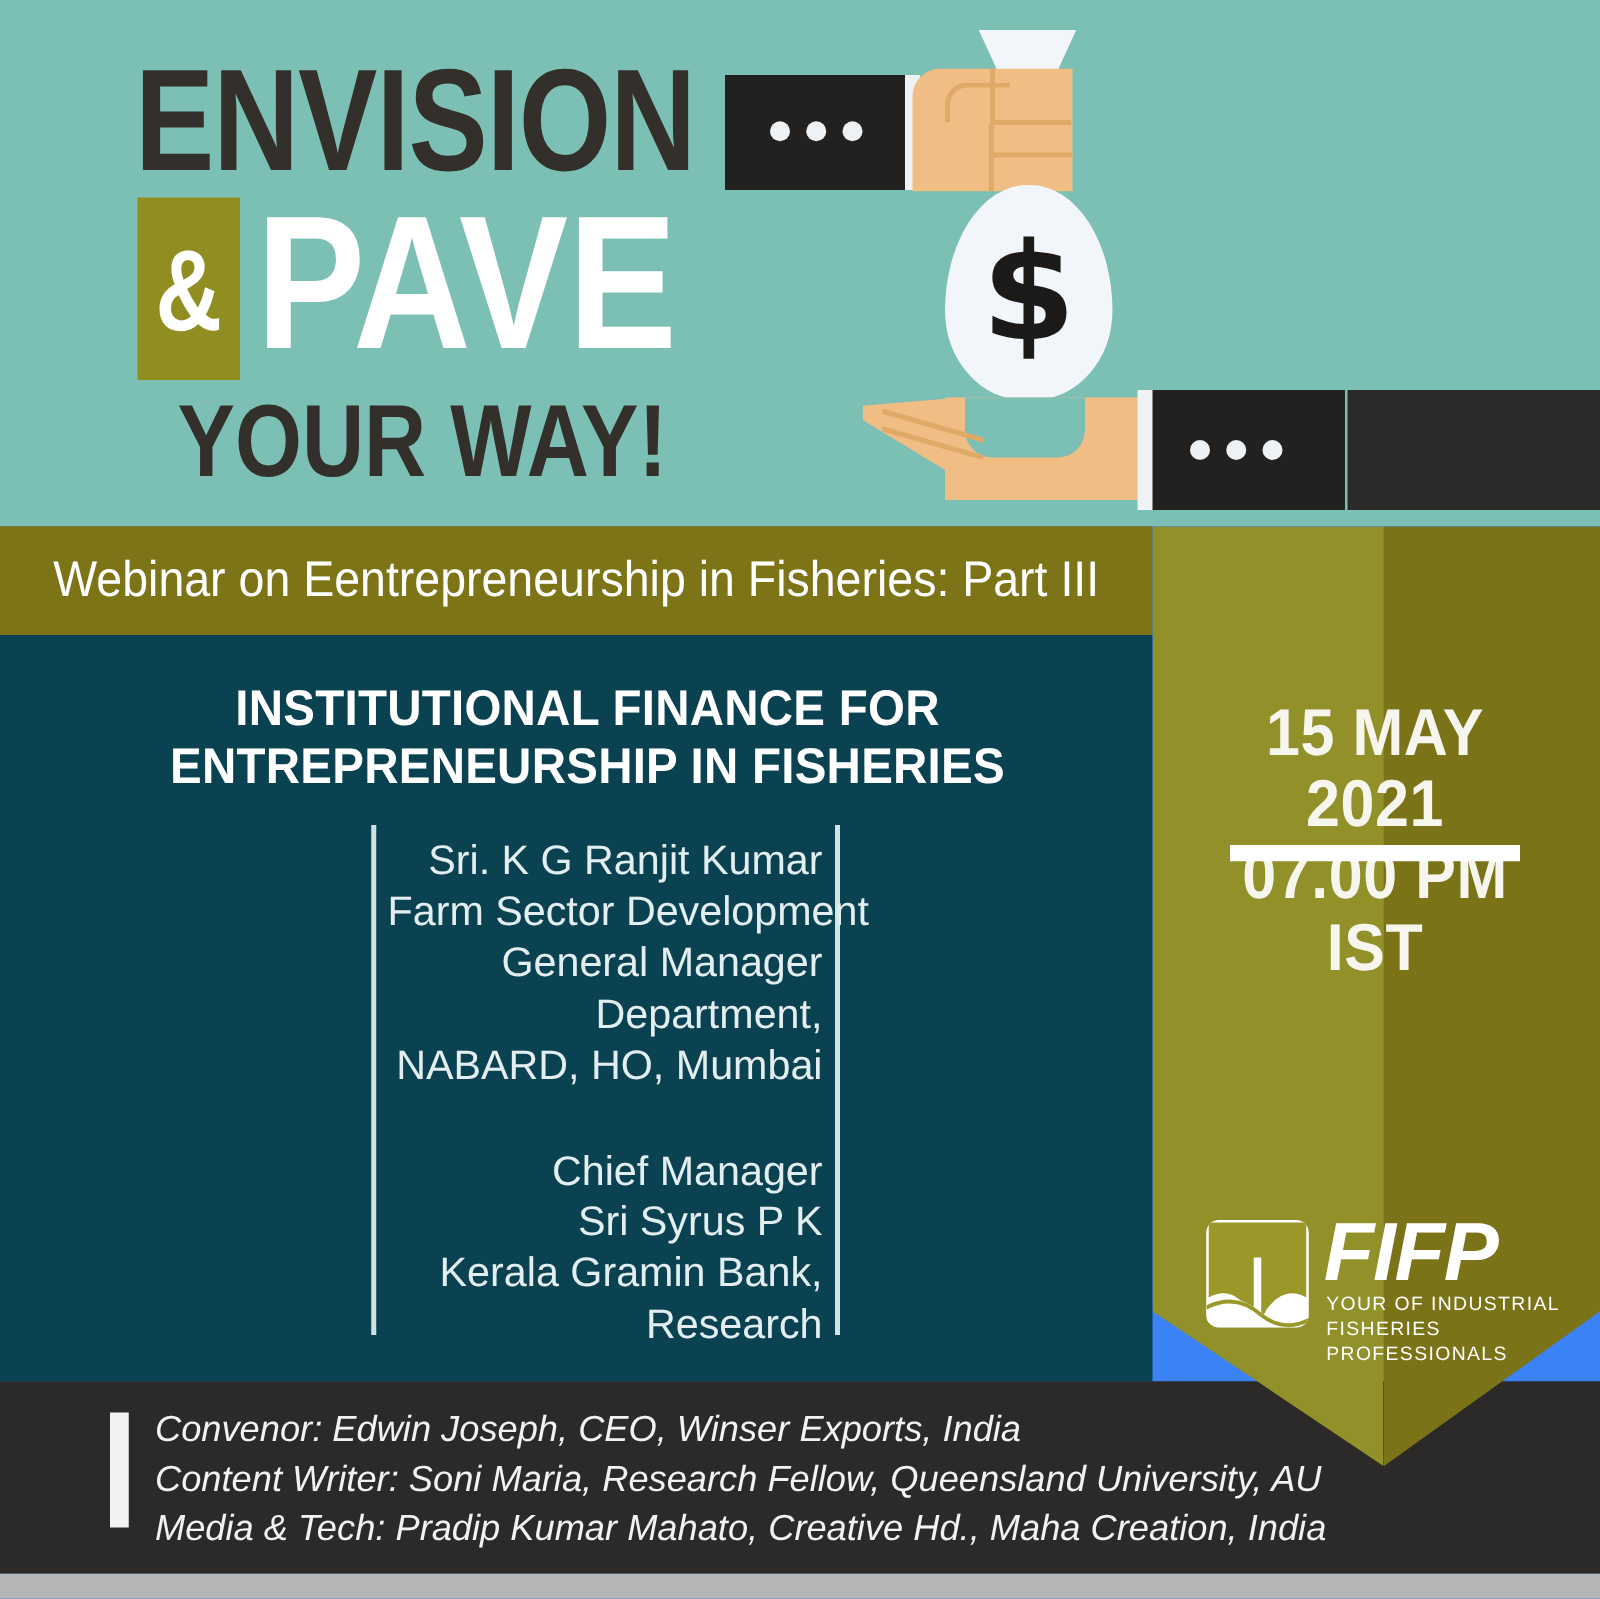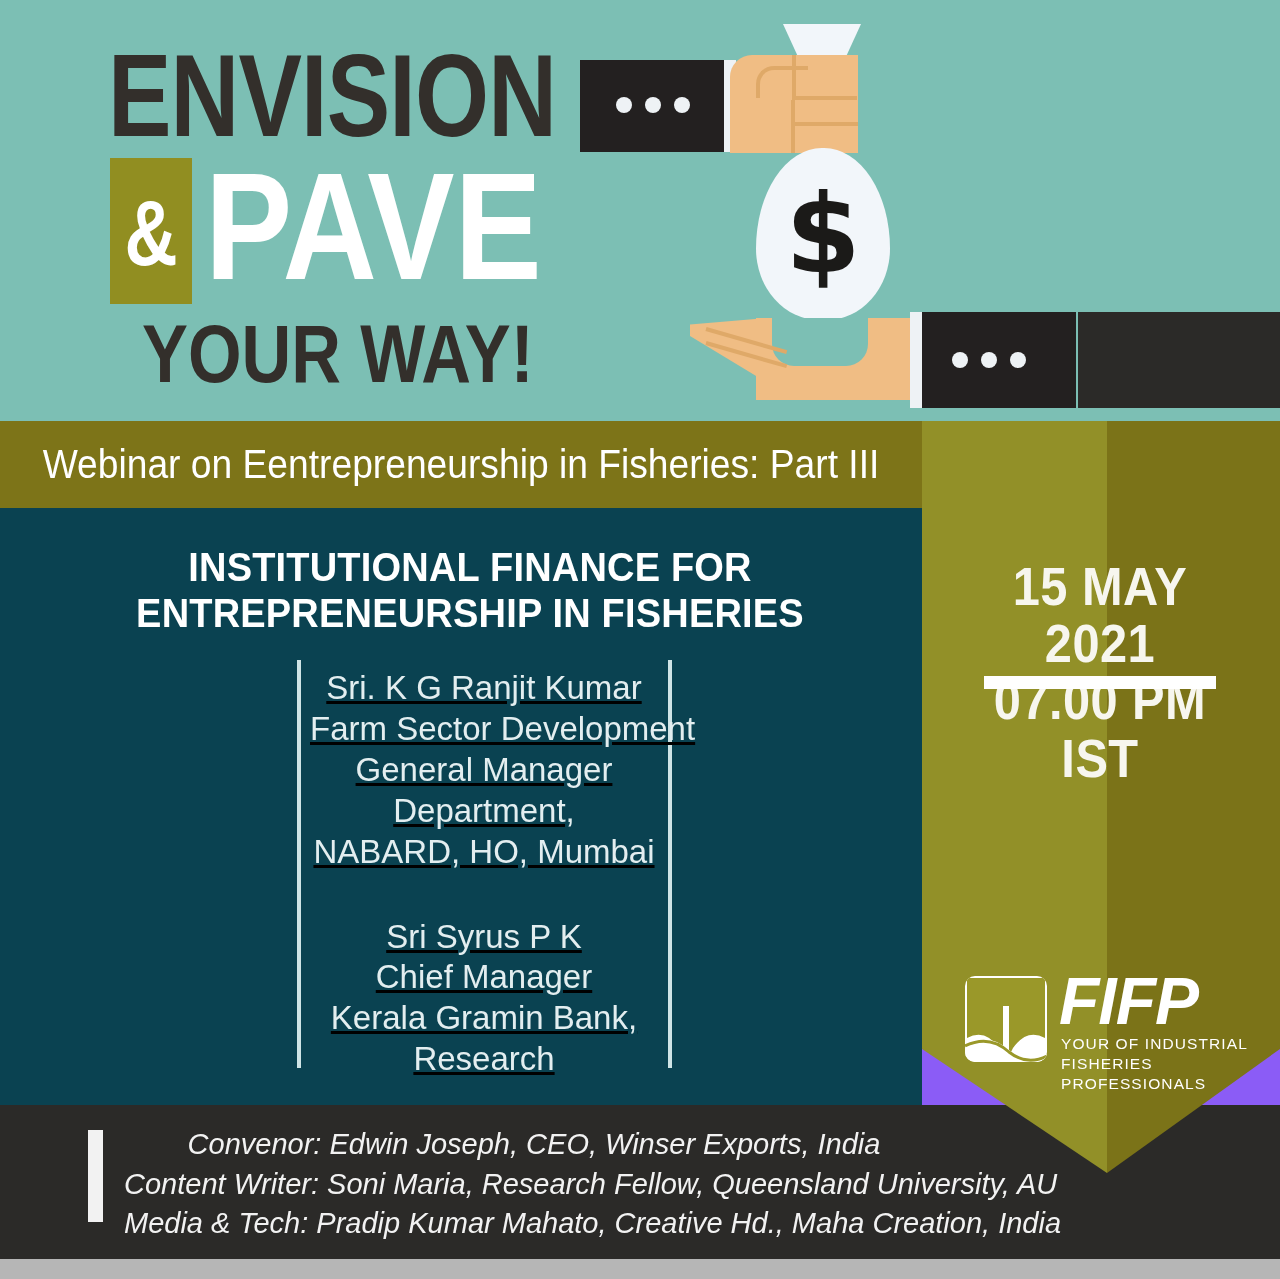--- a/index.html
+++ b/index.html
@@ -4,21 +4,21 @@
 <title>Envision &amp; Pave Your Way Webinar Poster</title>
 <style>
   html,body{margin:0;padding:0;background:#b6b6b6;}
   body{font-family:"Liberation Sans", sans-serif;}
 
   #poster{
     position:relative;
     width:1280px;
     height:1279px;
     overflow:hidden;
-    background:#8b5cf6;
+    background:#3b82f6;
   }
 
   
   .band-teal{
     position:absolute; left:0; top:0; width:1280px; height:421px;
     background:#7cbfb4;
   }
   .band-olive{
     position:absolute; left:0; top:421px; width:922px; height:87px;
     background:#7d7418;
@@ -219,22 +219,21 @@
   .divider-left{
     position:absolute; left:297px; top:660px; width:4px; height:408px;
     background:#cfe4e6;
   }
   .divider-right{
     position:absolute; left:668px; top:660px; width:4px; height:408px;
     background:#cfe4e6;
   }
   .speakers{
     position:absolute; left:310px; top:668px; width:348px;
-    text-align:center;
-    text-decoration:underline;
+    text-align:right;
   }
   .speaker{
     color:#e3eef0;
     font-size:33px;
     line-height:1.24;
     font-family:"Liberation Sans Narrow","Liberation Sans",sans-serif;
   }
   .speaker + .speaker{margin-top:44px;}
   .speaker div{white-space:nowrap;}
 
@@ -287,21 +286,20 @@
     position:absolute; left:88px; top:1130px; width:15px; height:92px;
     background:#f2f2f2;
   }
   .credits{
     position:absolute; left:124px; top:1125px; width:820px;
     color:#f2f2f2;
     font-style:italic;
     font-size:29px;
     line-height:1.37;
     font-family:"Liberation Sans Narrow","Liberation Sans",sans-serif;
-    text-align:center;
   }
   .credits div{white-space:nowrap;}
 </style>
 </head>
 <body>
 
 <div id="poster">
 
   <div class="band-teal"></div>
   <div class="band-olive"></div>
@@ -367,22 +365,22 @@
 
   <div class="speakers">
     <div class="speaker">
       <div>Sri. K G Ranjit Kumar</div>
       <div>Farm Sector Development</div>
       <div>General Manager</div>
       <div>Department,</div>
       <div>NABARD, HO, Mumbai</div>
     </div>
     <div class="speaker">
+      <div>Chief Manager</div>
       <div>Sri Syrus P K</div>
-      <div>Chief Manager</div>
       <div>Kerala Gramin Bank,</div>
       <div>Research</div>
     </div>
   </div>
 
   <div class="datetime">
     <div>15 MAY 2021</div>
     <div>07.00 PM IST</div>
   </div>
   <div class="date-underline"></div>

